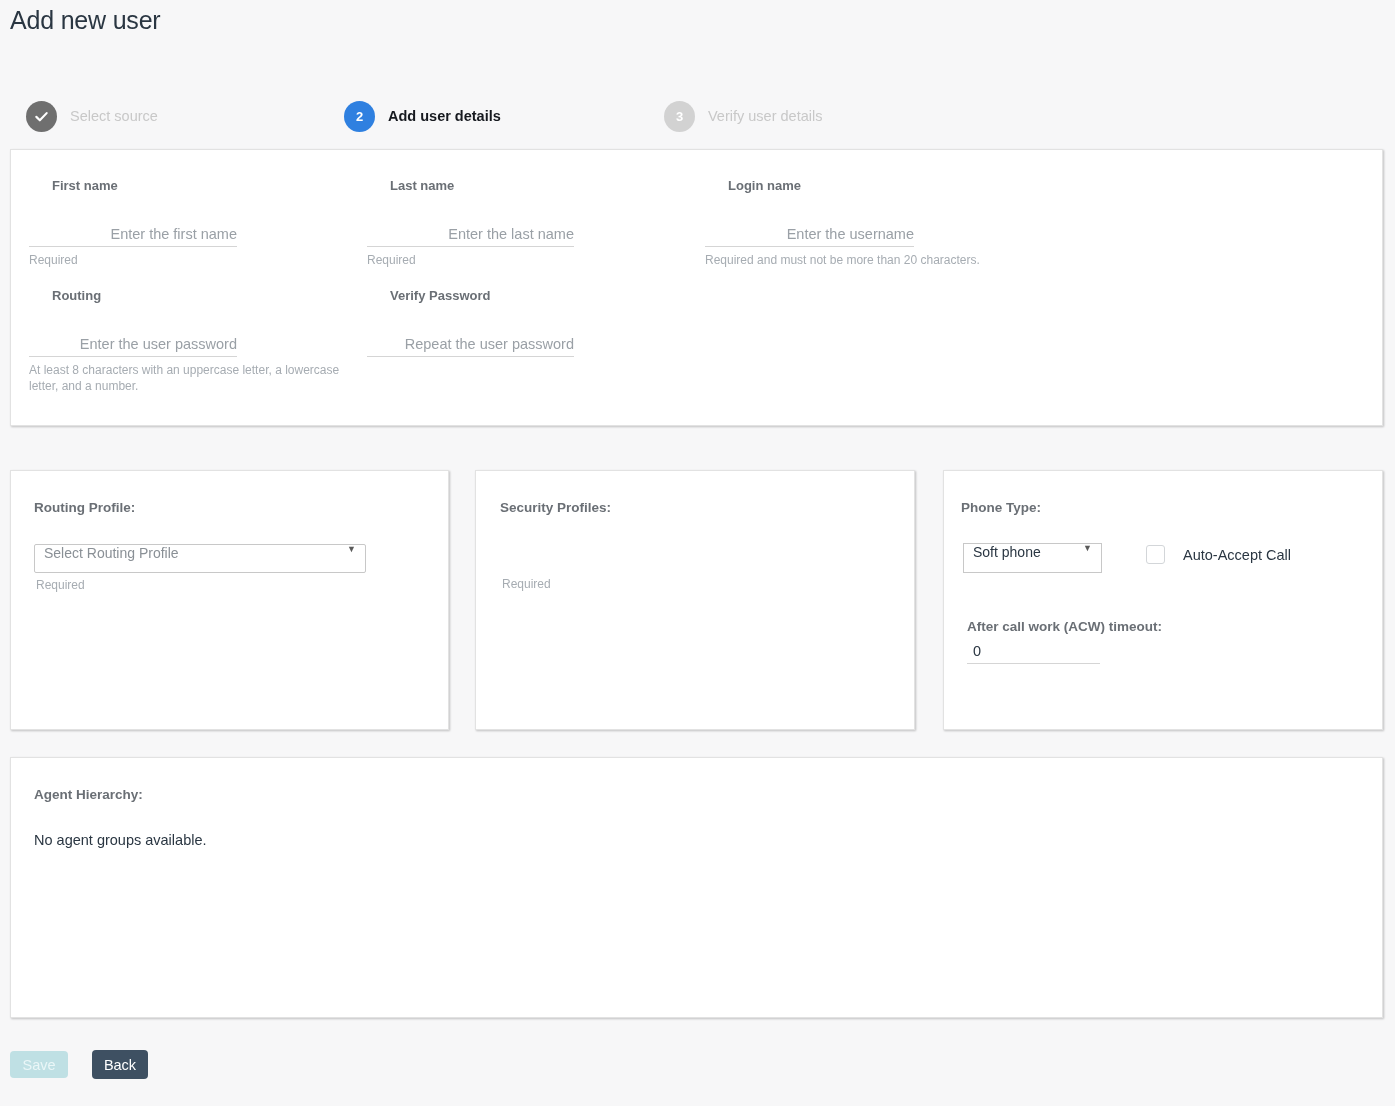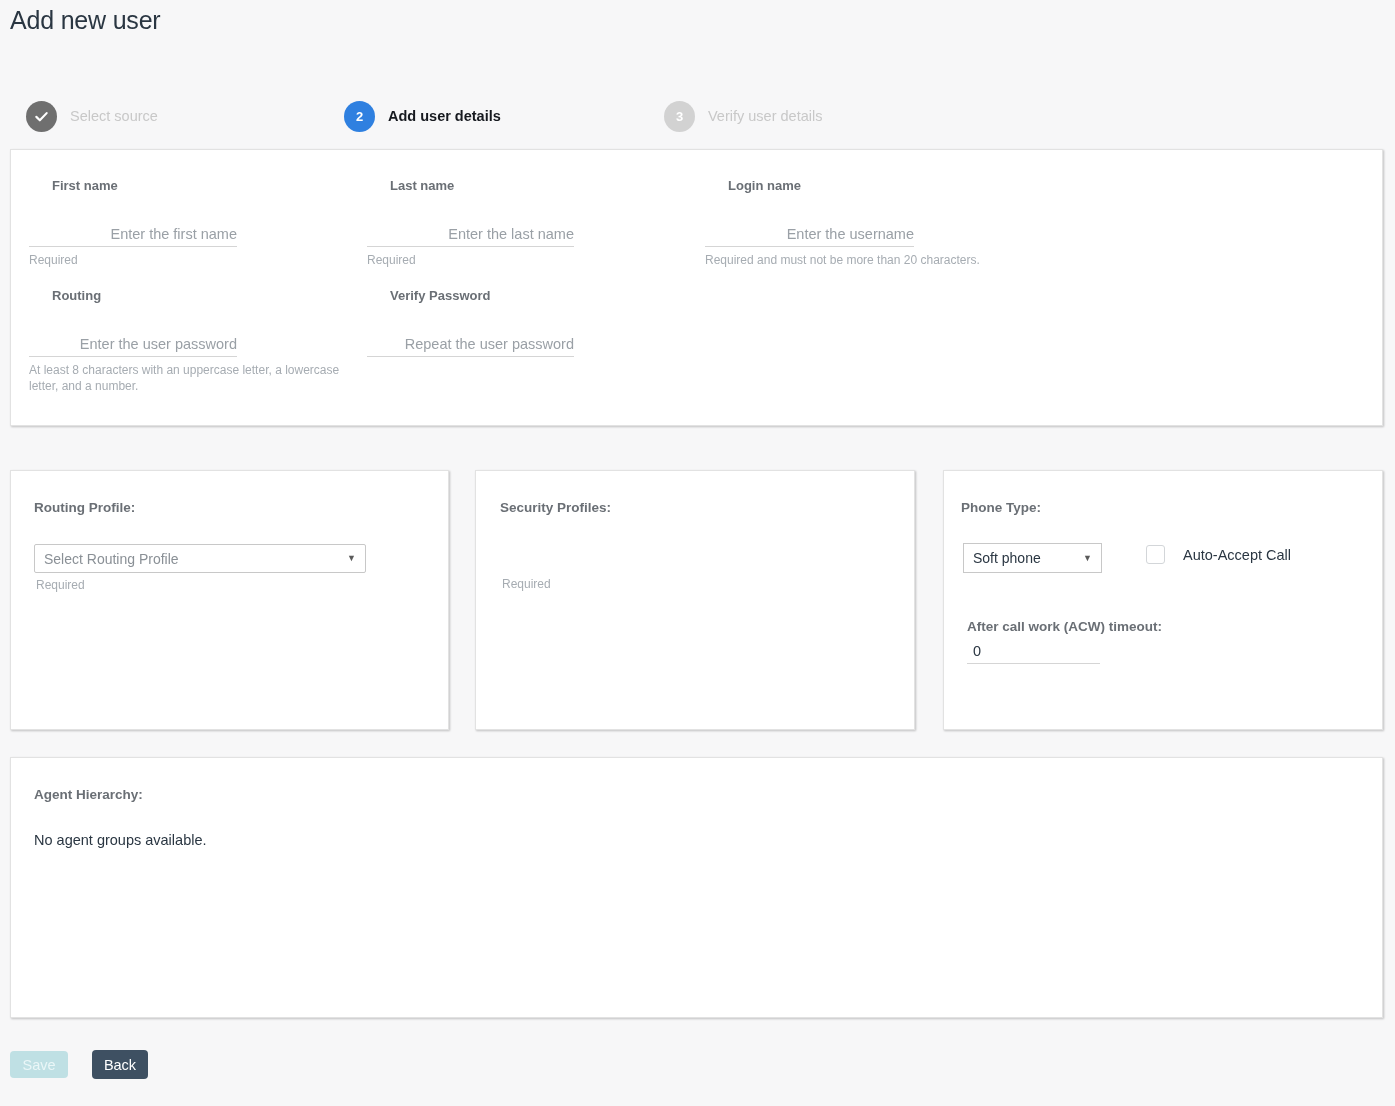--- a/index.html
+++ b/index.html
@@ -177,21 +177,21 @@
     color: #6a6f75;
   }
   #lbl-routing  { left: 34px;  top: 500px; }
   #lbl-security { left: 500px; top: 500px; }
   #lbl-phone    { left: 961px; top: 500px; }
   #lbl-hier     { left: 34px;  top: 787px; }
 
   .boxed-select {
     position: absolute;
     display: flex;
-    align-items: center;
+    align-items: flex-start;
     justify-content: space-between;
     background: #ffffff;
     border: 1px solid #c8c8c8;
     border-radius: 2px;
     font-size: 14px;
     color: #8a9096;
     padding: 0 9px;
     cursor: pointer;
     user-select: none;
   }

